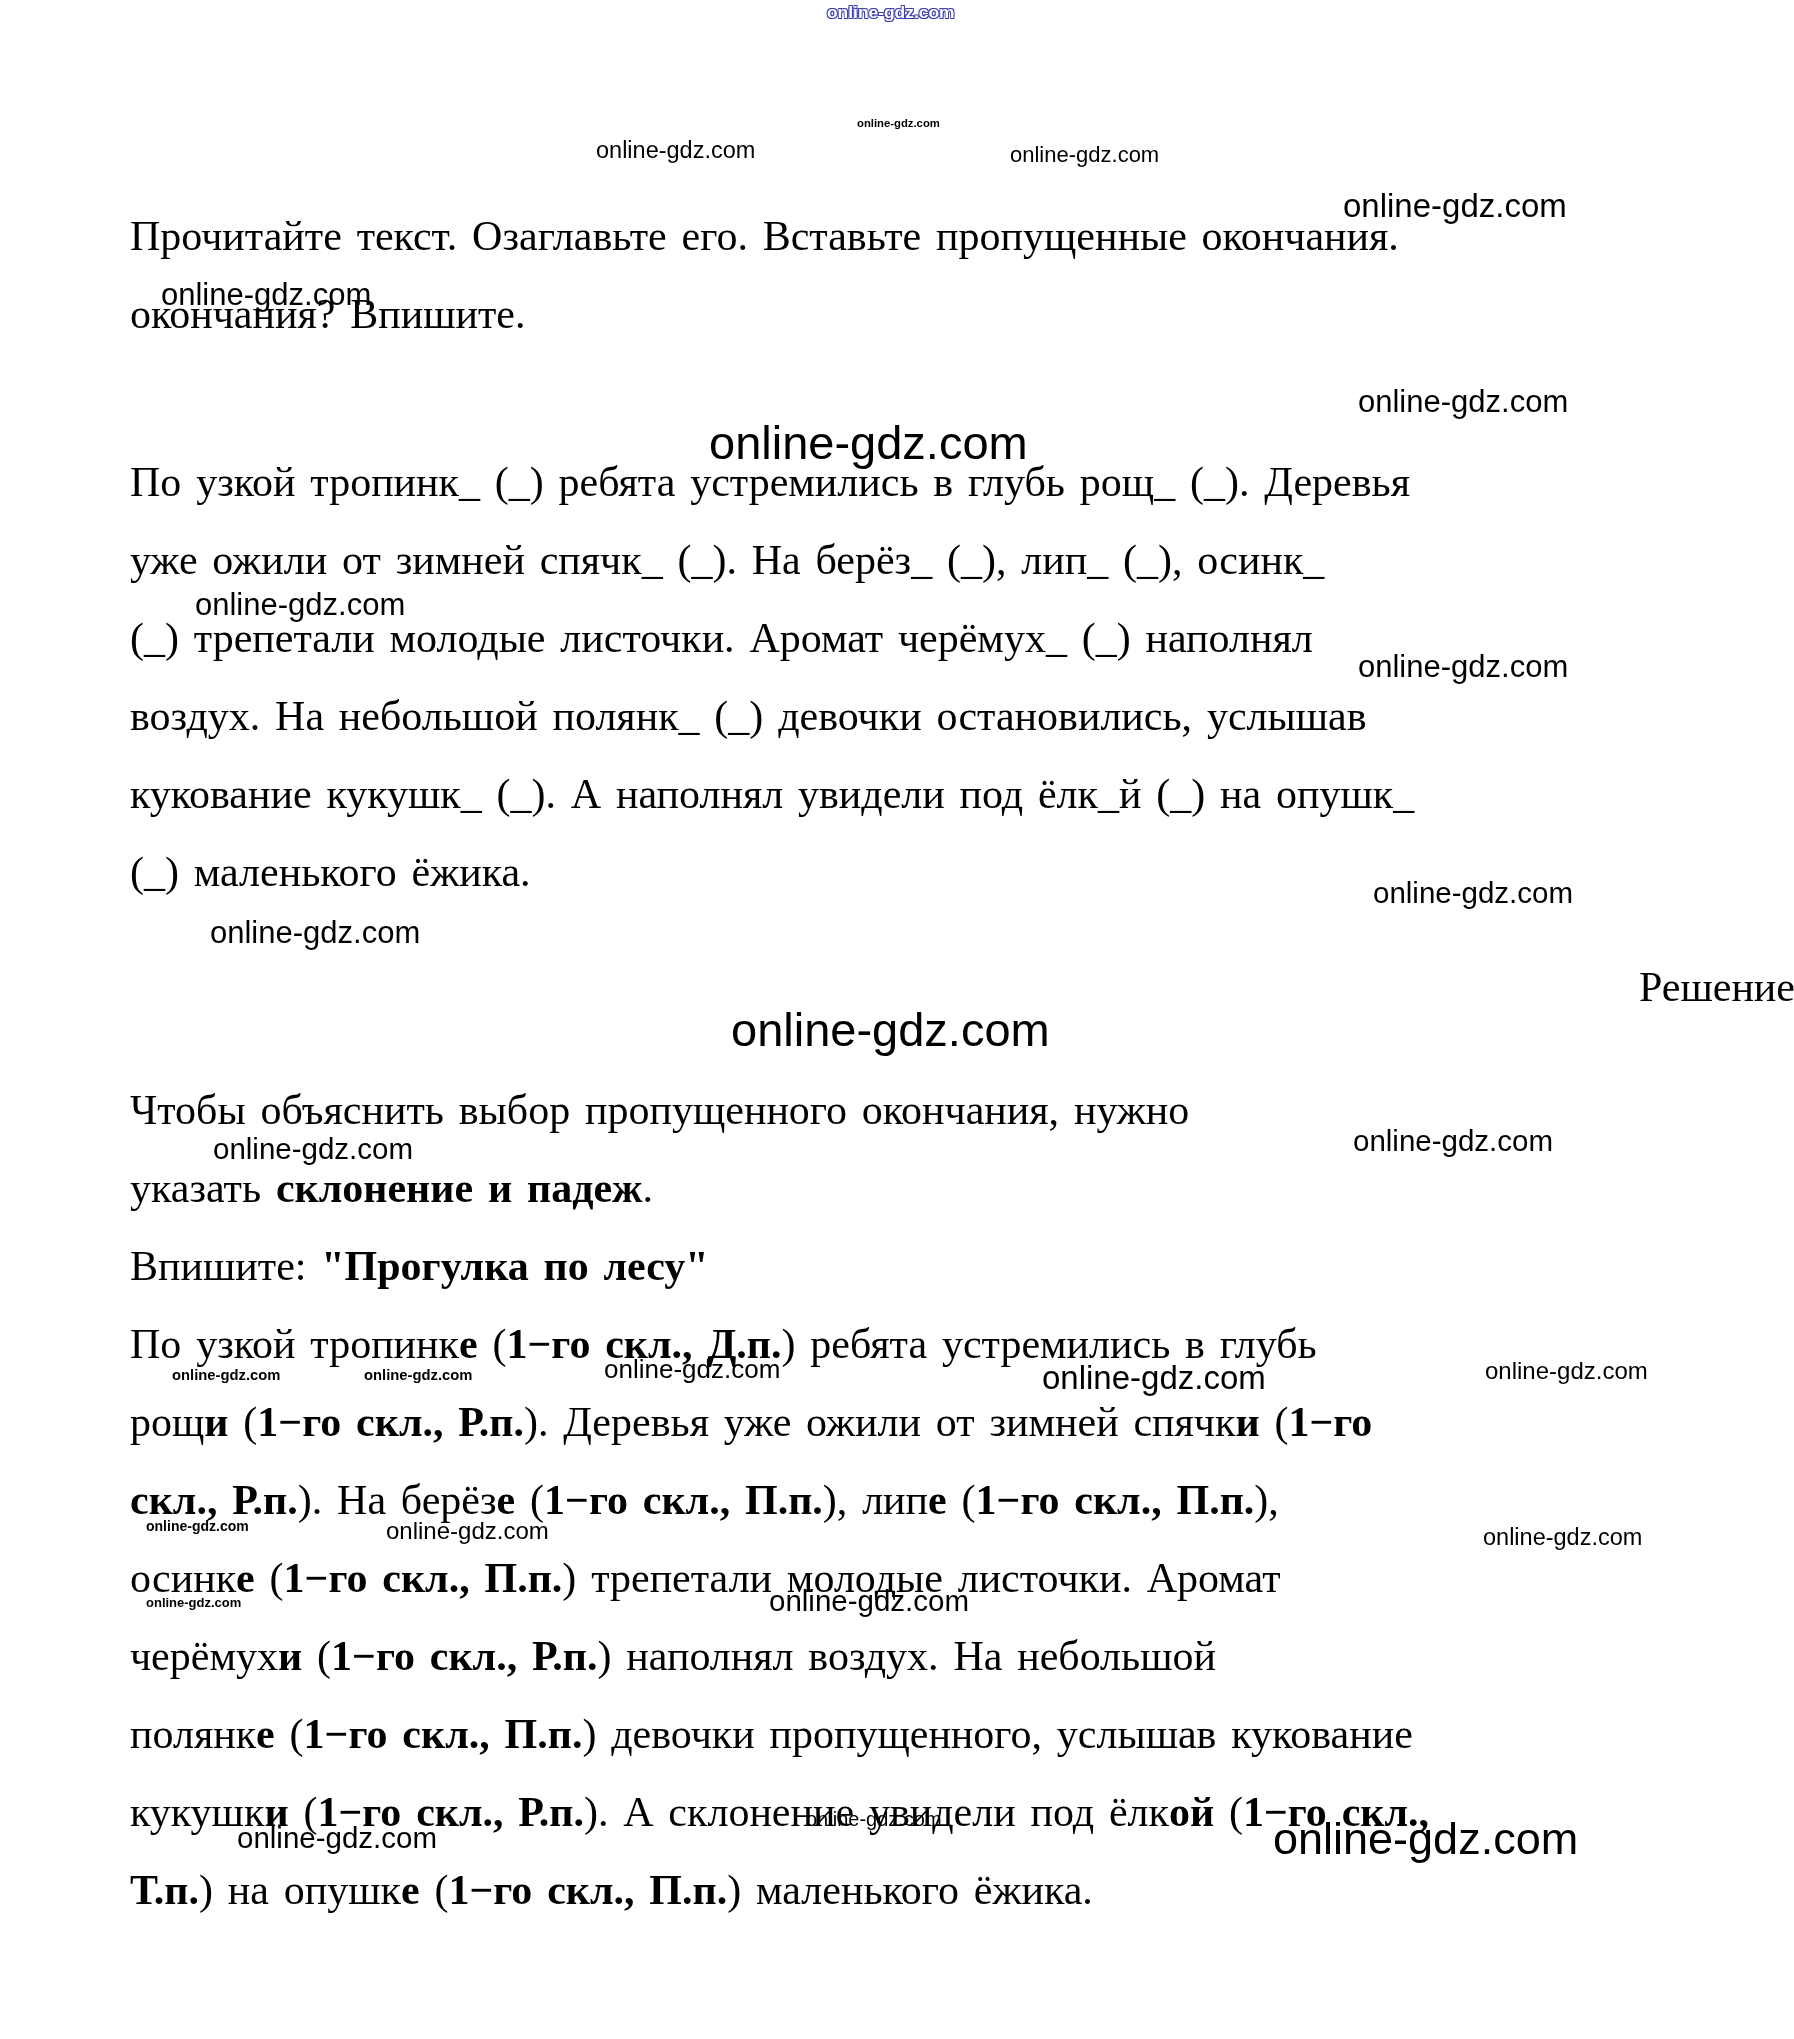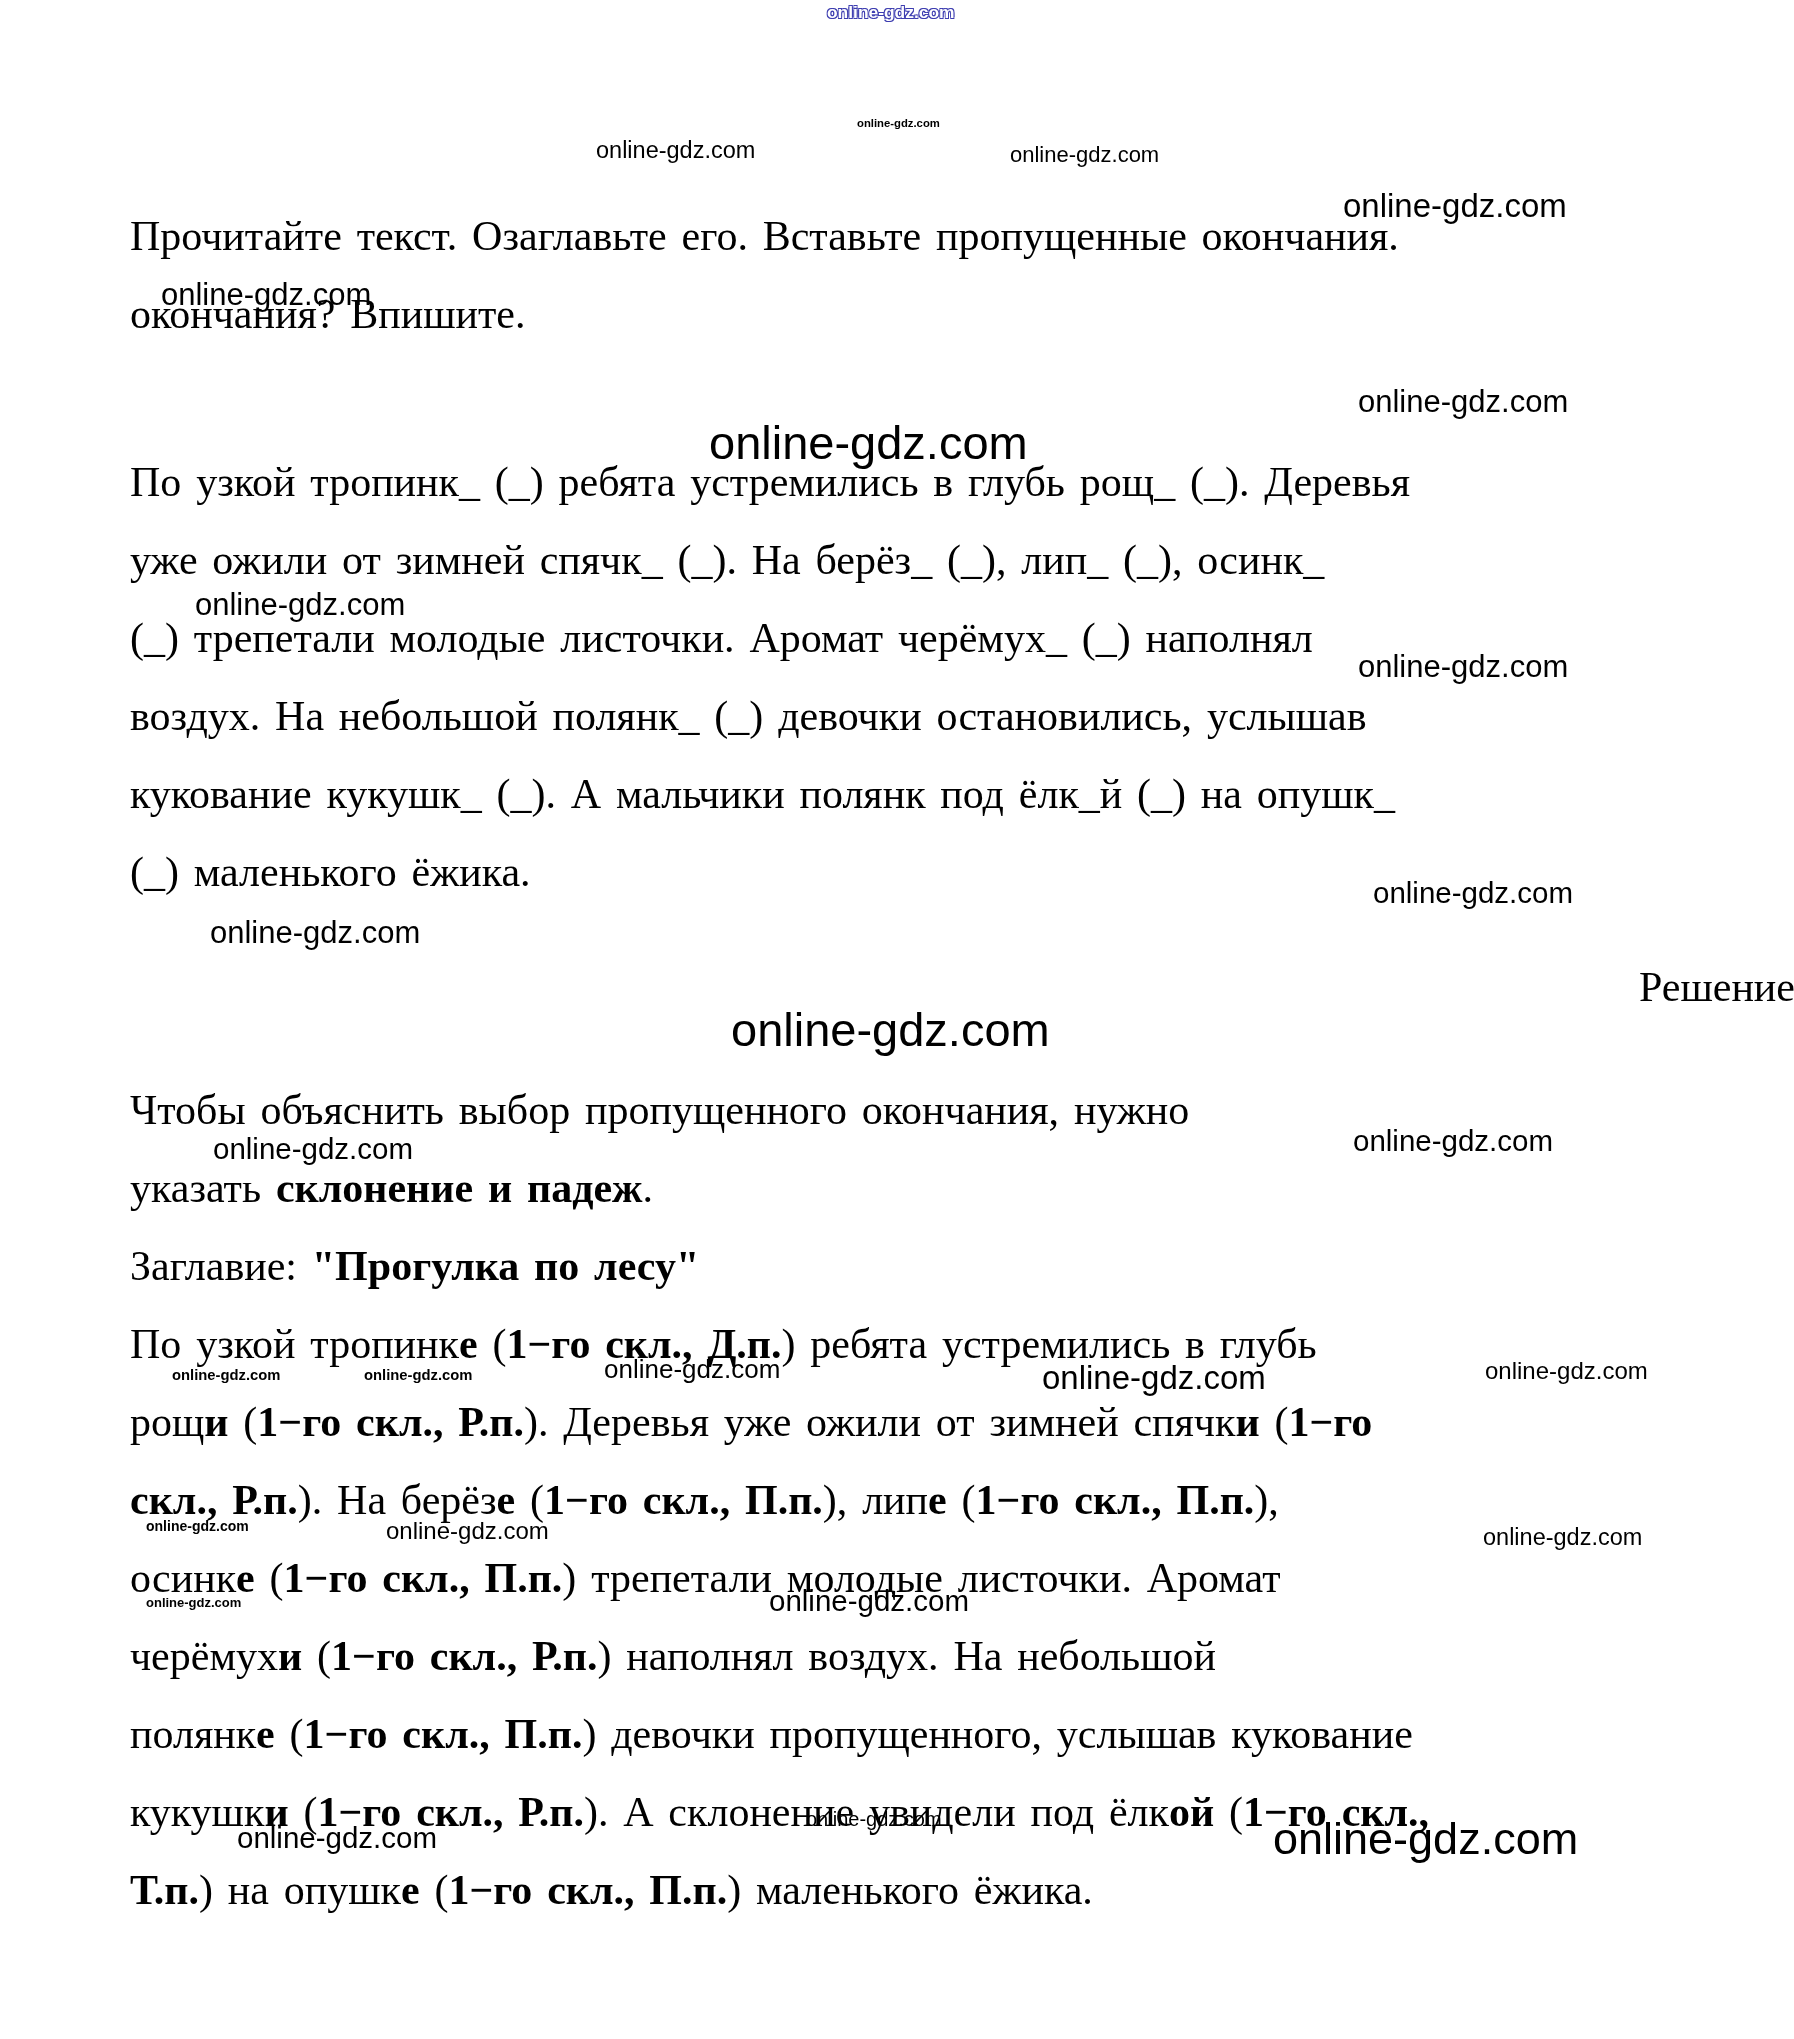--- a/index.html
+++ b/index.html
@@ -97,30 +97,30 @@
   <section class="para" id="instruction">
     <div class="line">Прочитайте текст. Озаглавьте его. Вставьте пропущенные окончания.</div>
     <div class="line">окончания? Впишите.</div>
   </section>
 
   <section class="para" id="exercise">
     <div class="line">По узкой тропинк_ (_) ребята устремились в глубь рощ_ (_). Деревья</div>
     <div class="line">уже ожили от зимней спячк_ (_). На берёз_ (_), лип_ (_), осинк_</div>
     <div class="line">(_) трепетали молодые листочки. Аромат черёмух_ (_) наполнял</div>
     <div class="line">воздух. На небольшой полянк_ (_) девочки остановились, услышав</div>
-    <div class="line">кукование кукушк_ (_). А мальчики полянк под ёлк_й (_) на опушк_</div>
+    <div class="line">кукование кукушк_ (_). А наполнял увидели под ёлк_й (_) на опушк_</div>
     <div class="line">(_) маленького ёжика.</div>
   </section>
 
   <h2 class="solution-heading">Решение</h2>
 
   <section class="para" id="solution">
     <div class="line"><span>Чтобы объяснить выбор пропущенного окончания, нужно</span></div>
     <div class="line"><span>указать </span><b>склонение и падеж</b><span>.</span></div>
-    <div class="line"><span>Заглавие: </span><b>"Прогулка по лесу"</b></div>
+    <div class="line"><span>Впишите: </span><b>"Прогулка по лесу"</b></div>
     <div class="line"><span>По узкой тропинк</span><b>е</b><span> (</span><b>1−го скл., Д.п.</b><span>) ребята устремились в глубь</span></div>
     <div class="line"><span>рощ</span><b>и</b><span> (</span><b>1−го скл., Р.п.</b><span>). Деревья уже ожили от зимней спячк</span><b>и</b><span> (</span><b>1−го</b></div>
     <div class="line"><b>скл., Р.п.</b><span>). На берёз</span><b>е</b><span> (</span><b>1−го скл., П.п.</b><span>), лип</span><b>е</b><span> (</span><b>1−го скл., П.п.</b><span>),</span></div>
     <div class="line"><span>осинк</span><b>е</b><span> (</span><b>1−го скл., П.п.</b><span>) трепетали молодые листочки. Аромат</span></div>
     <div class="line"><span>черёмух</span><b>и</b><span> (</span><b>1−го скл., Р.п.</b><span>) наполнял воздух. На небольшой</span></div>
     <div class="line"><span>полянк</span><b>е</b><span> (</span><b>1−го скл., П.п.</b><span>) девочки пропущенного, услышав кукование</span></div>
     <div class="line"><span>кукушк</span><b>и</b><span> (</span><b>1−го скл., Р.п.</b><span>). А склонение увидели под ёлк</span><b>ой</b><span> (</span><b>1−го скл.,</b></div>
     <div class="line"><b>Т.п.</b><span>) на опушк</span><b>е</b><span> (</span><b>1−го скл., П.п.</b><span>) маленького ёжика.</span></div>
   </section>
 

